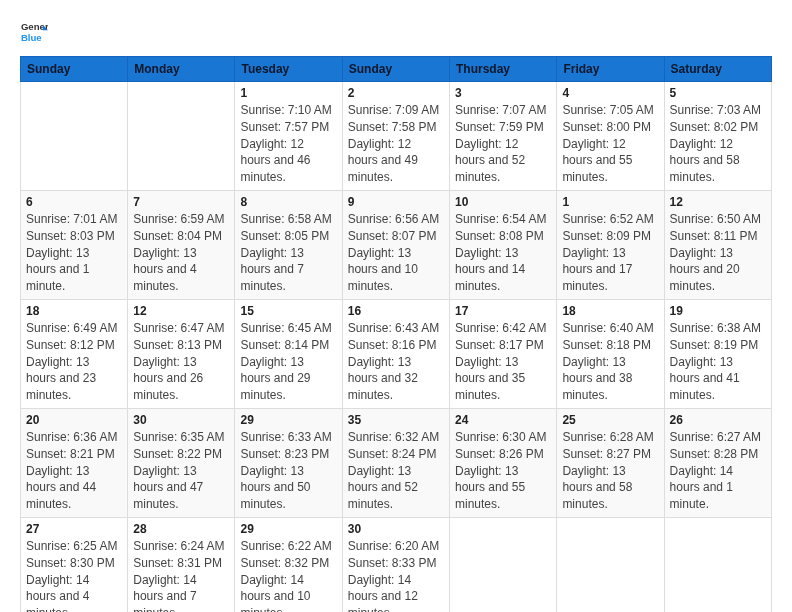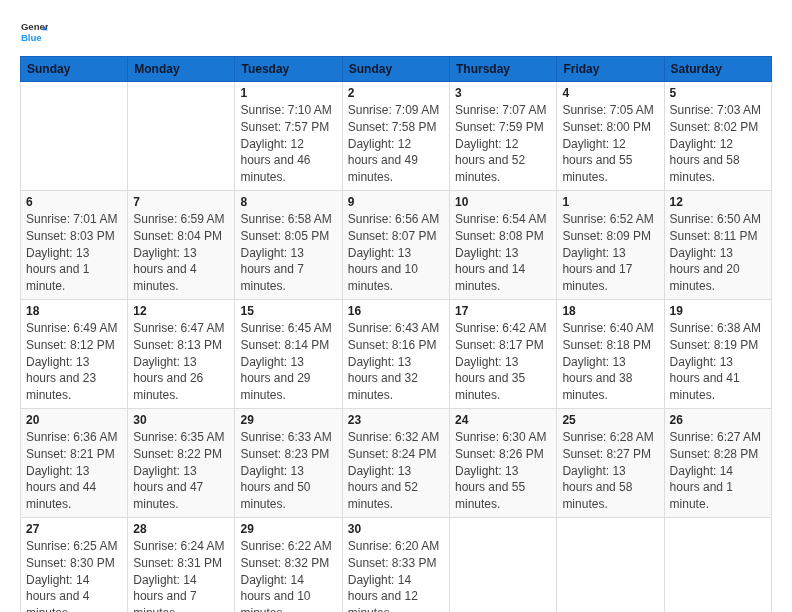--- a/index.html
+++ b/index.html
@@ -216,21 +216,21 @@
           </td>
           <td>
             <span class="day-num">30</span>
             <div class="day-info">Sunrise: 6:35 AM<br>Sunset: 8:22 PM<br>Daylight: 13 hours and 47 minutes.</div>
           </td>
           <td>
             <span class="day-num">29</span>
             <div class="day-info">Sunrise: 6:33 AM<br>Sunset: 8:23 PM<br>Daylight: 13 hours and 50 minutes.</div>
           </td>
           <td>
-            <span class="day-num">23</span>
+            <span class="day-num">35</span>
             <div class="day-info">Sunrise: 6:32 AM<br>Sunset: 8:24 PM<br>Daylight: 13 hours and 52 minutes.</div>
           </td>
           <td>
             <span class="day-num">24</span>
             <div class="day-info">Sunrise: 6:30 AM<br>Sunset: 8:26 PM<br>Daylight: 13 hours and 55 minutes.</div>
           </td>
           <td>
             <span class="day-num">25</span>
             <div class="day-info">Sunrise: 6:28 AM<br>Sunset: 8:27 PM<br>Daylight: 13 hours and 58 minutes.</div>
           </td>

